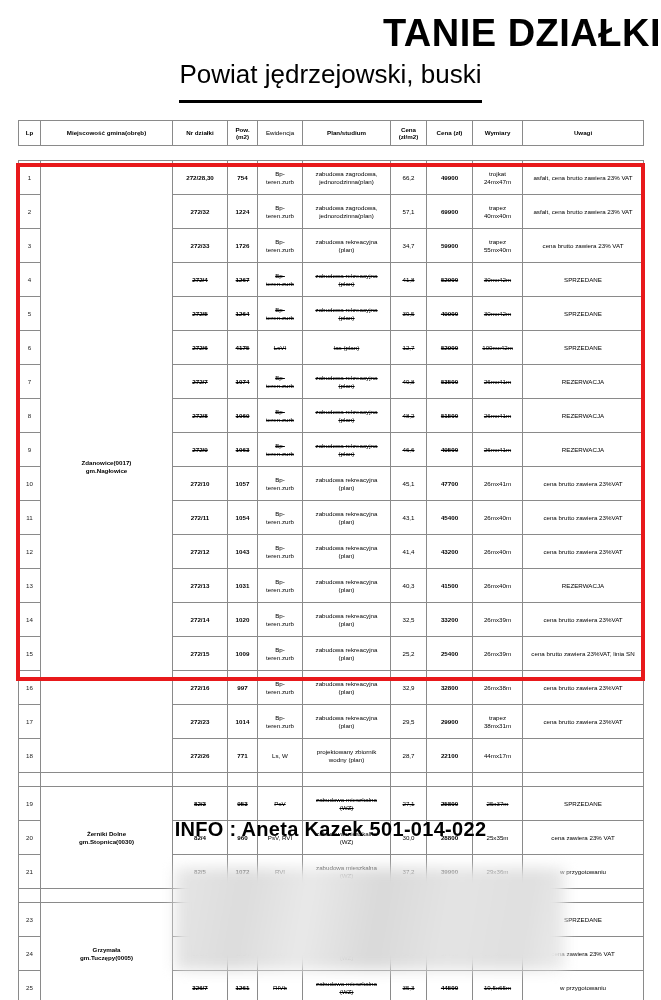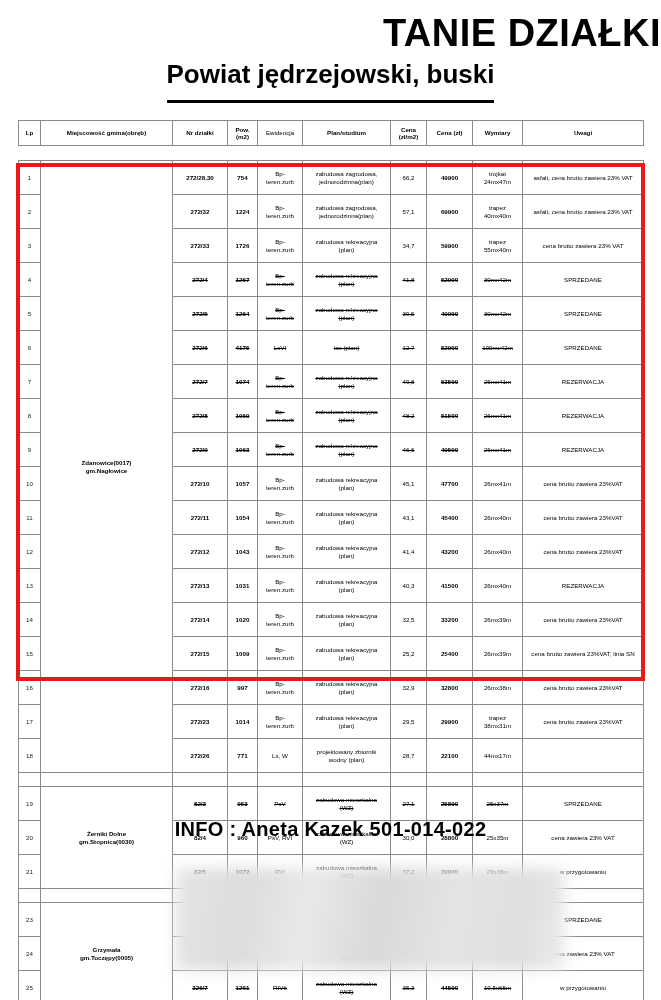--- a/index.html
+++ b/index.html
@@ -23,21 +23,21 @@
     padding-top:14px;
     line-height:1.05;
   }
   .title-sub-wrap{
     text-align:center;
     margin:6px 0 0 0;
   }
   .title-sub{
     display:inline-block;
     font-size:26px;
-    font-weight:bold;
+    font-weight:normal;
     border-bottom:3px solid #000;
     padding-bottom:12px;
     line-height:1.1;
   }
 
   
   .table-wrap{
     position:absolute;
     left:18px;
     top:120px;

